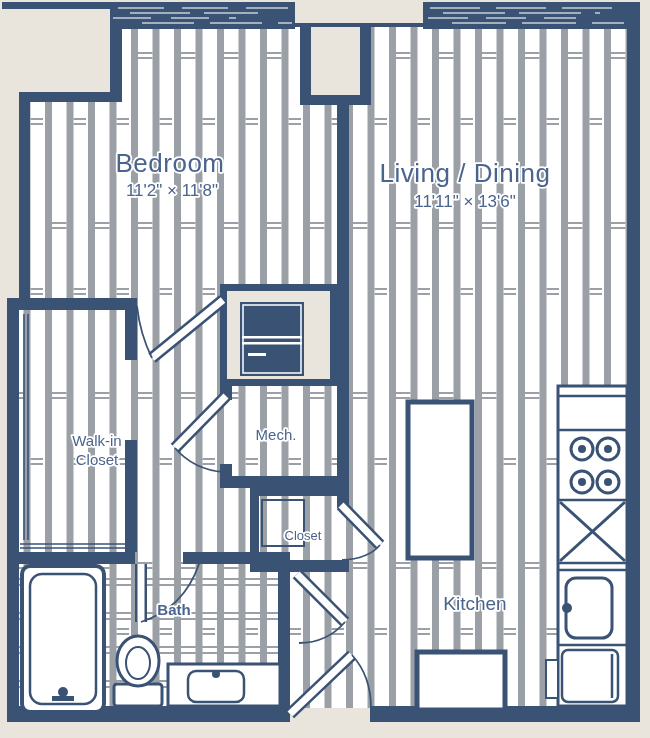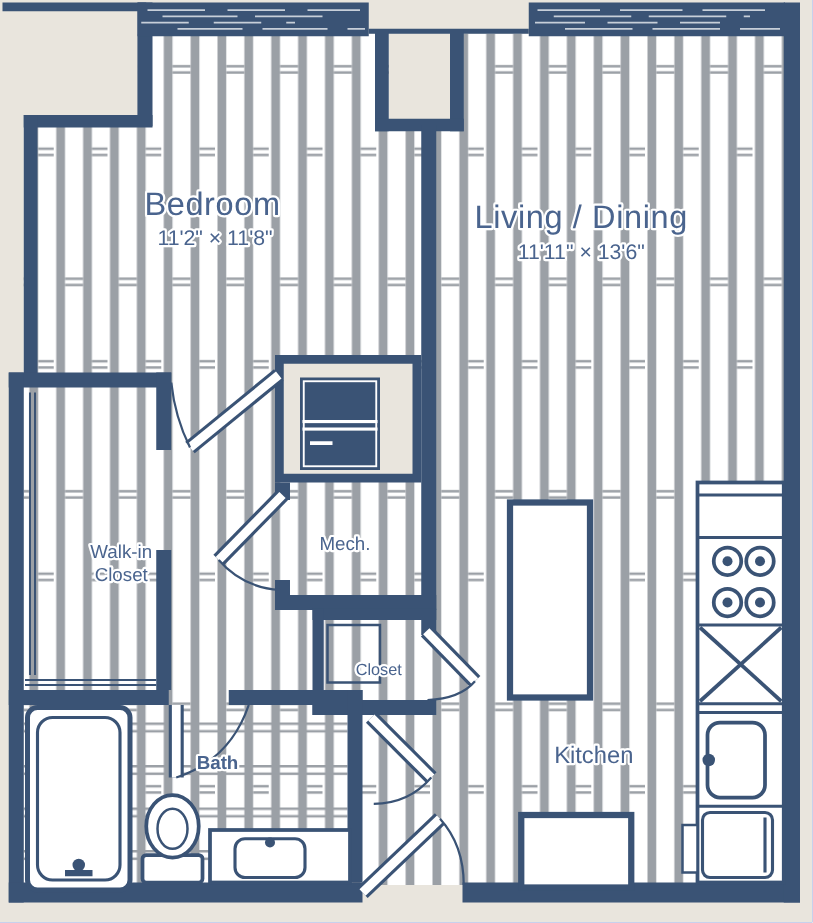--- a/index.html
+++ b/index.html
@@ -1,16 +1,16 @@
 <!DOCTYPE html>
 <html><head>
 <meta charset="utf-8">
 <style>
   html,body{margin:0;padding:0;background:#ffffff;}
-  .stage{position:relative;width:650px;height:738px;background:#1d4ed8;overflow:hidden;}
+  .stage{position:relative;width:650px;height:738px;background:#4d7c0f;overflow:hidden;}
   svg{display:block;}
   .label{font-family:"Liberation Sans",sans-serif;fill:#4a648e;paint-order:stroke;stroke:#ffffff;stroke-width:3.5px;stroke-linejoin:round;text-anchor:middle;}
   .lbl-big{font-size:26px;letter-spacing:.5px;}
   .lbl-dim{font-size:17px;}
   .lbl-md{font-size:19px;}
   .lbl-sm{font-size:15px;}
   .lbl-xs{font-size:13px;}
   .wall{fill:#3a5375;}
   .beige{fill:#e9e5dd;}
   .fixture{fill:#ffffff;stroke:#3a5375;}

